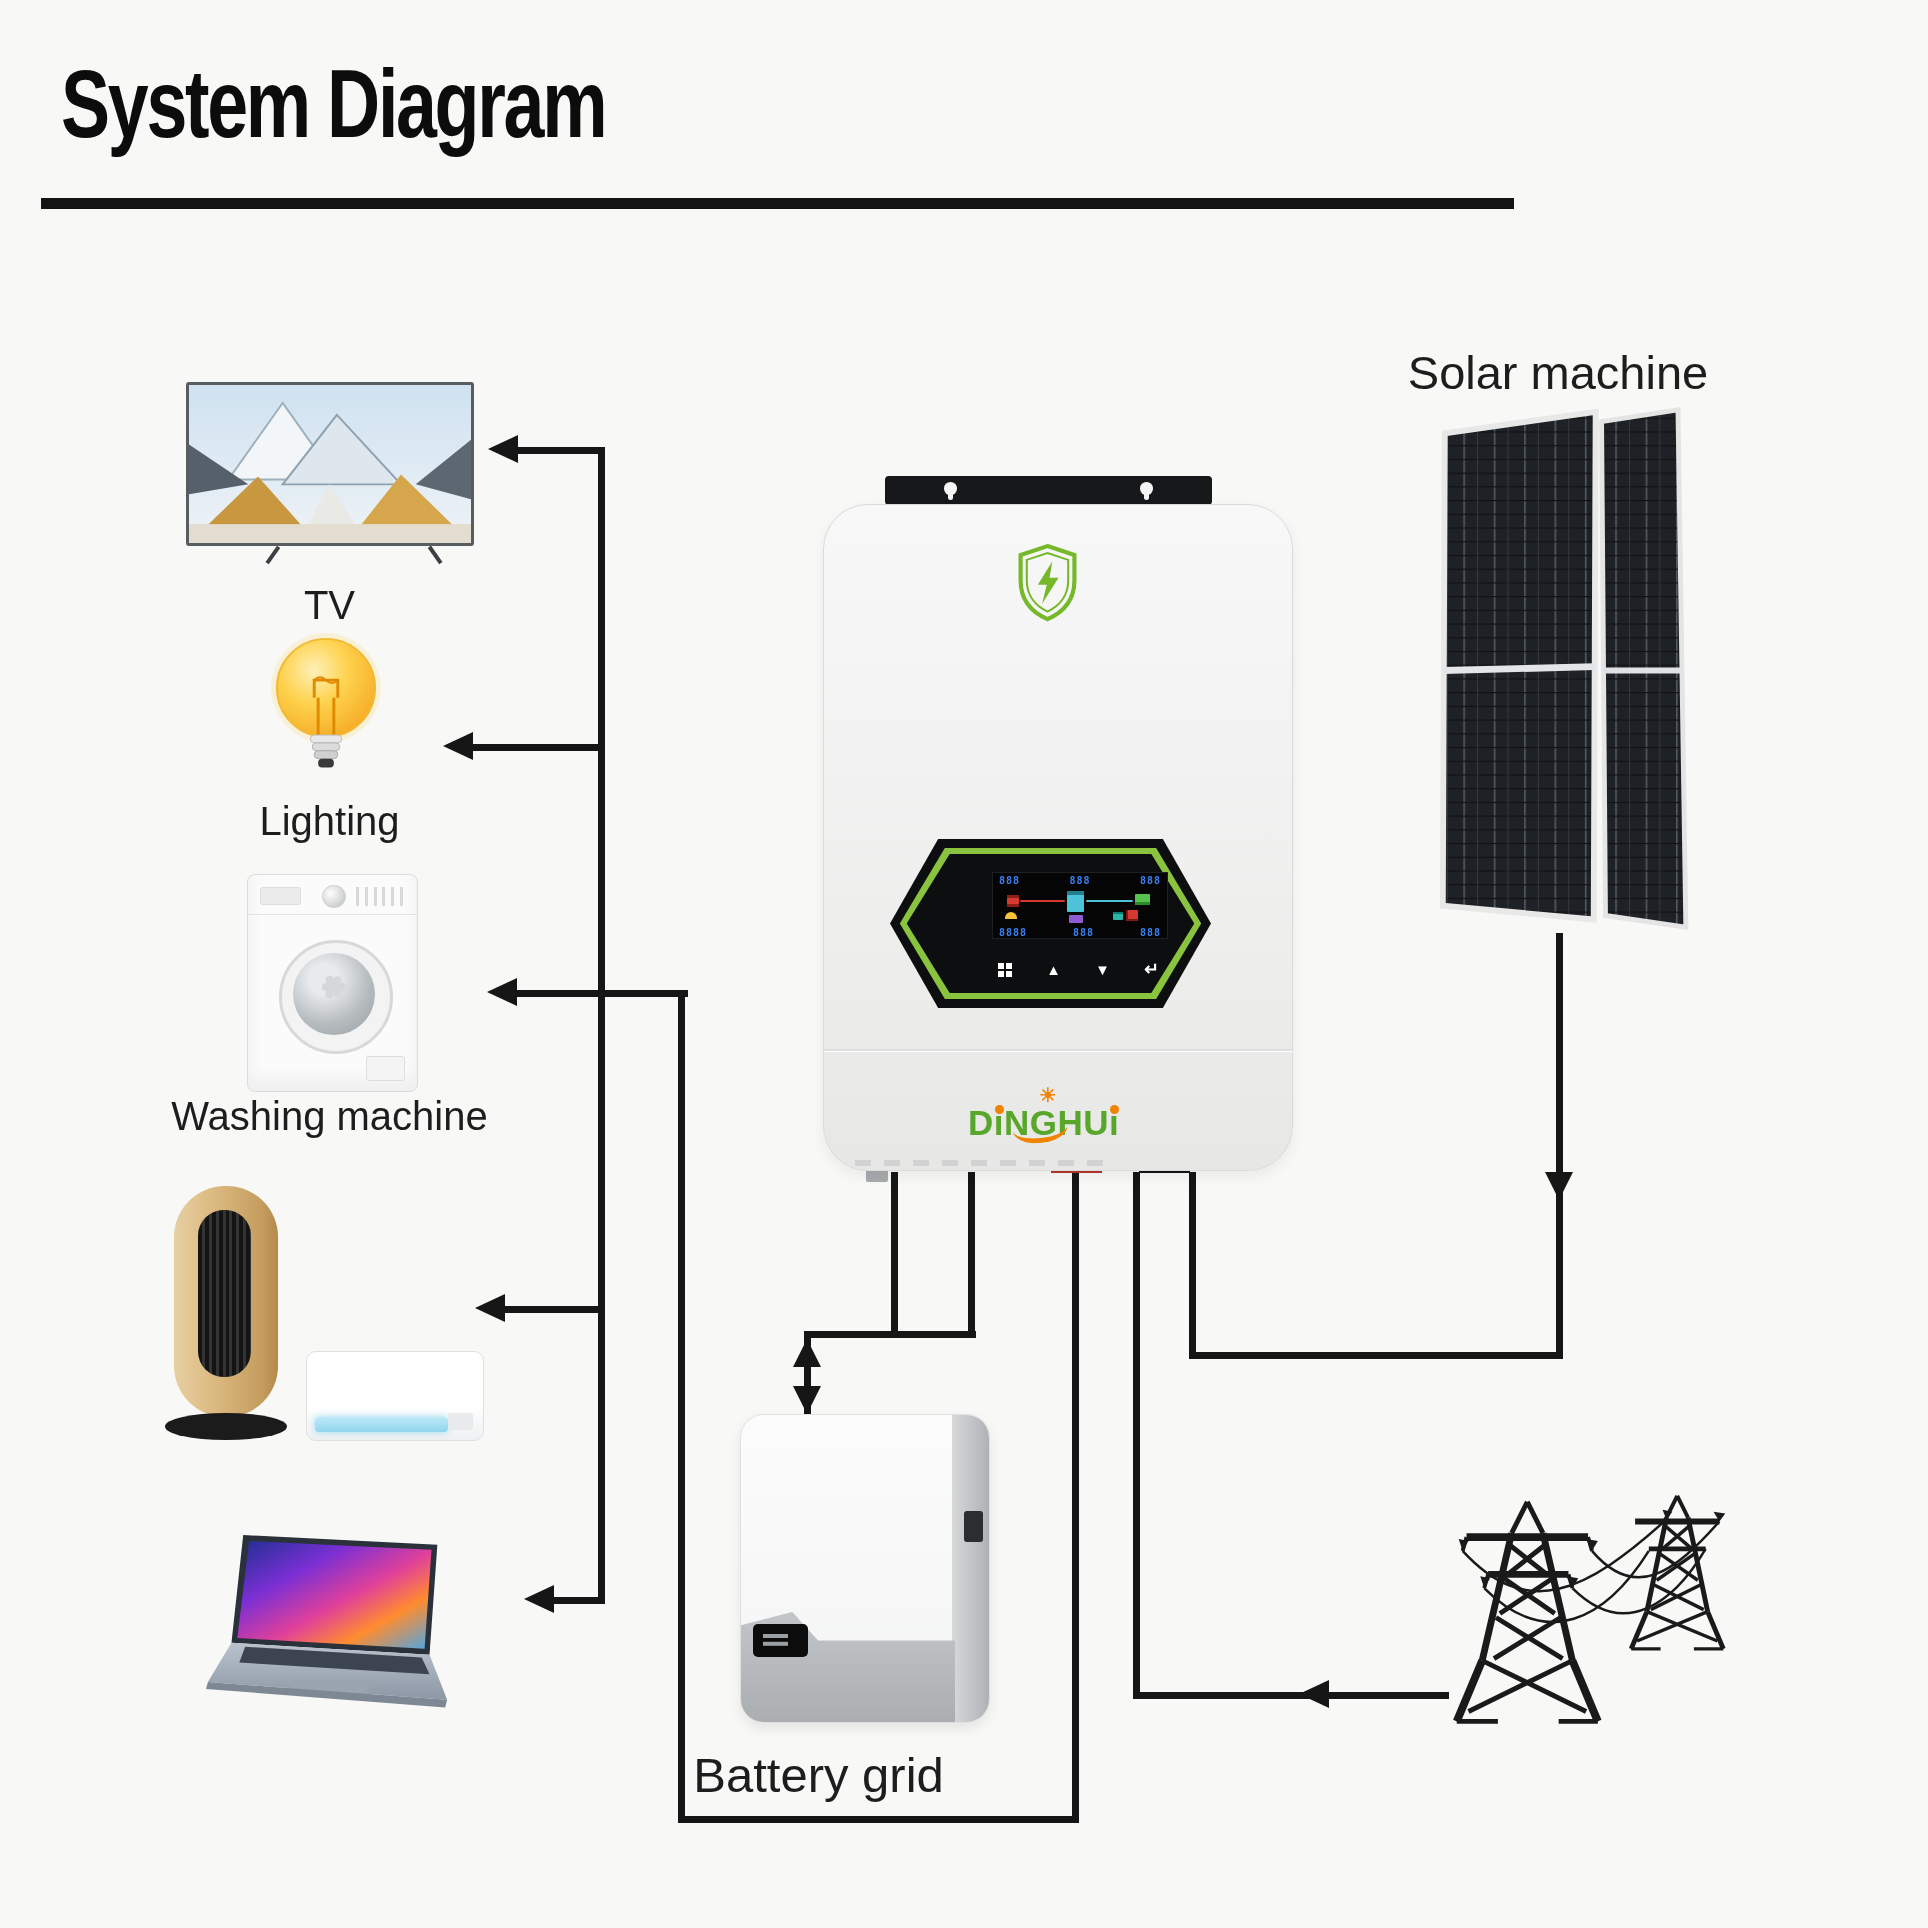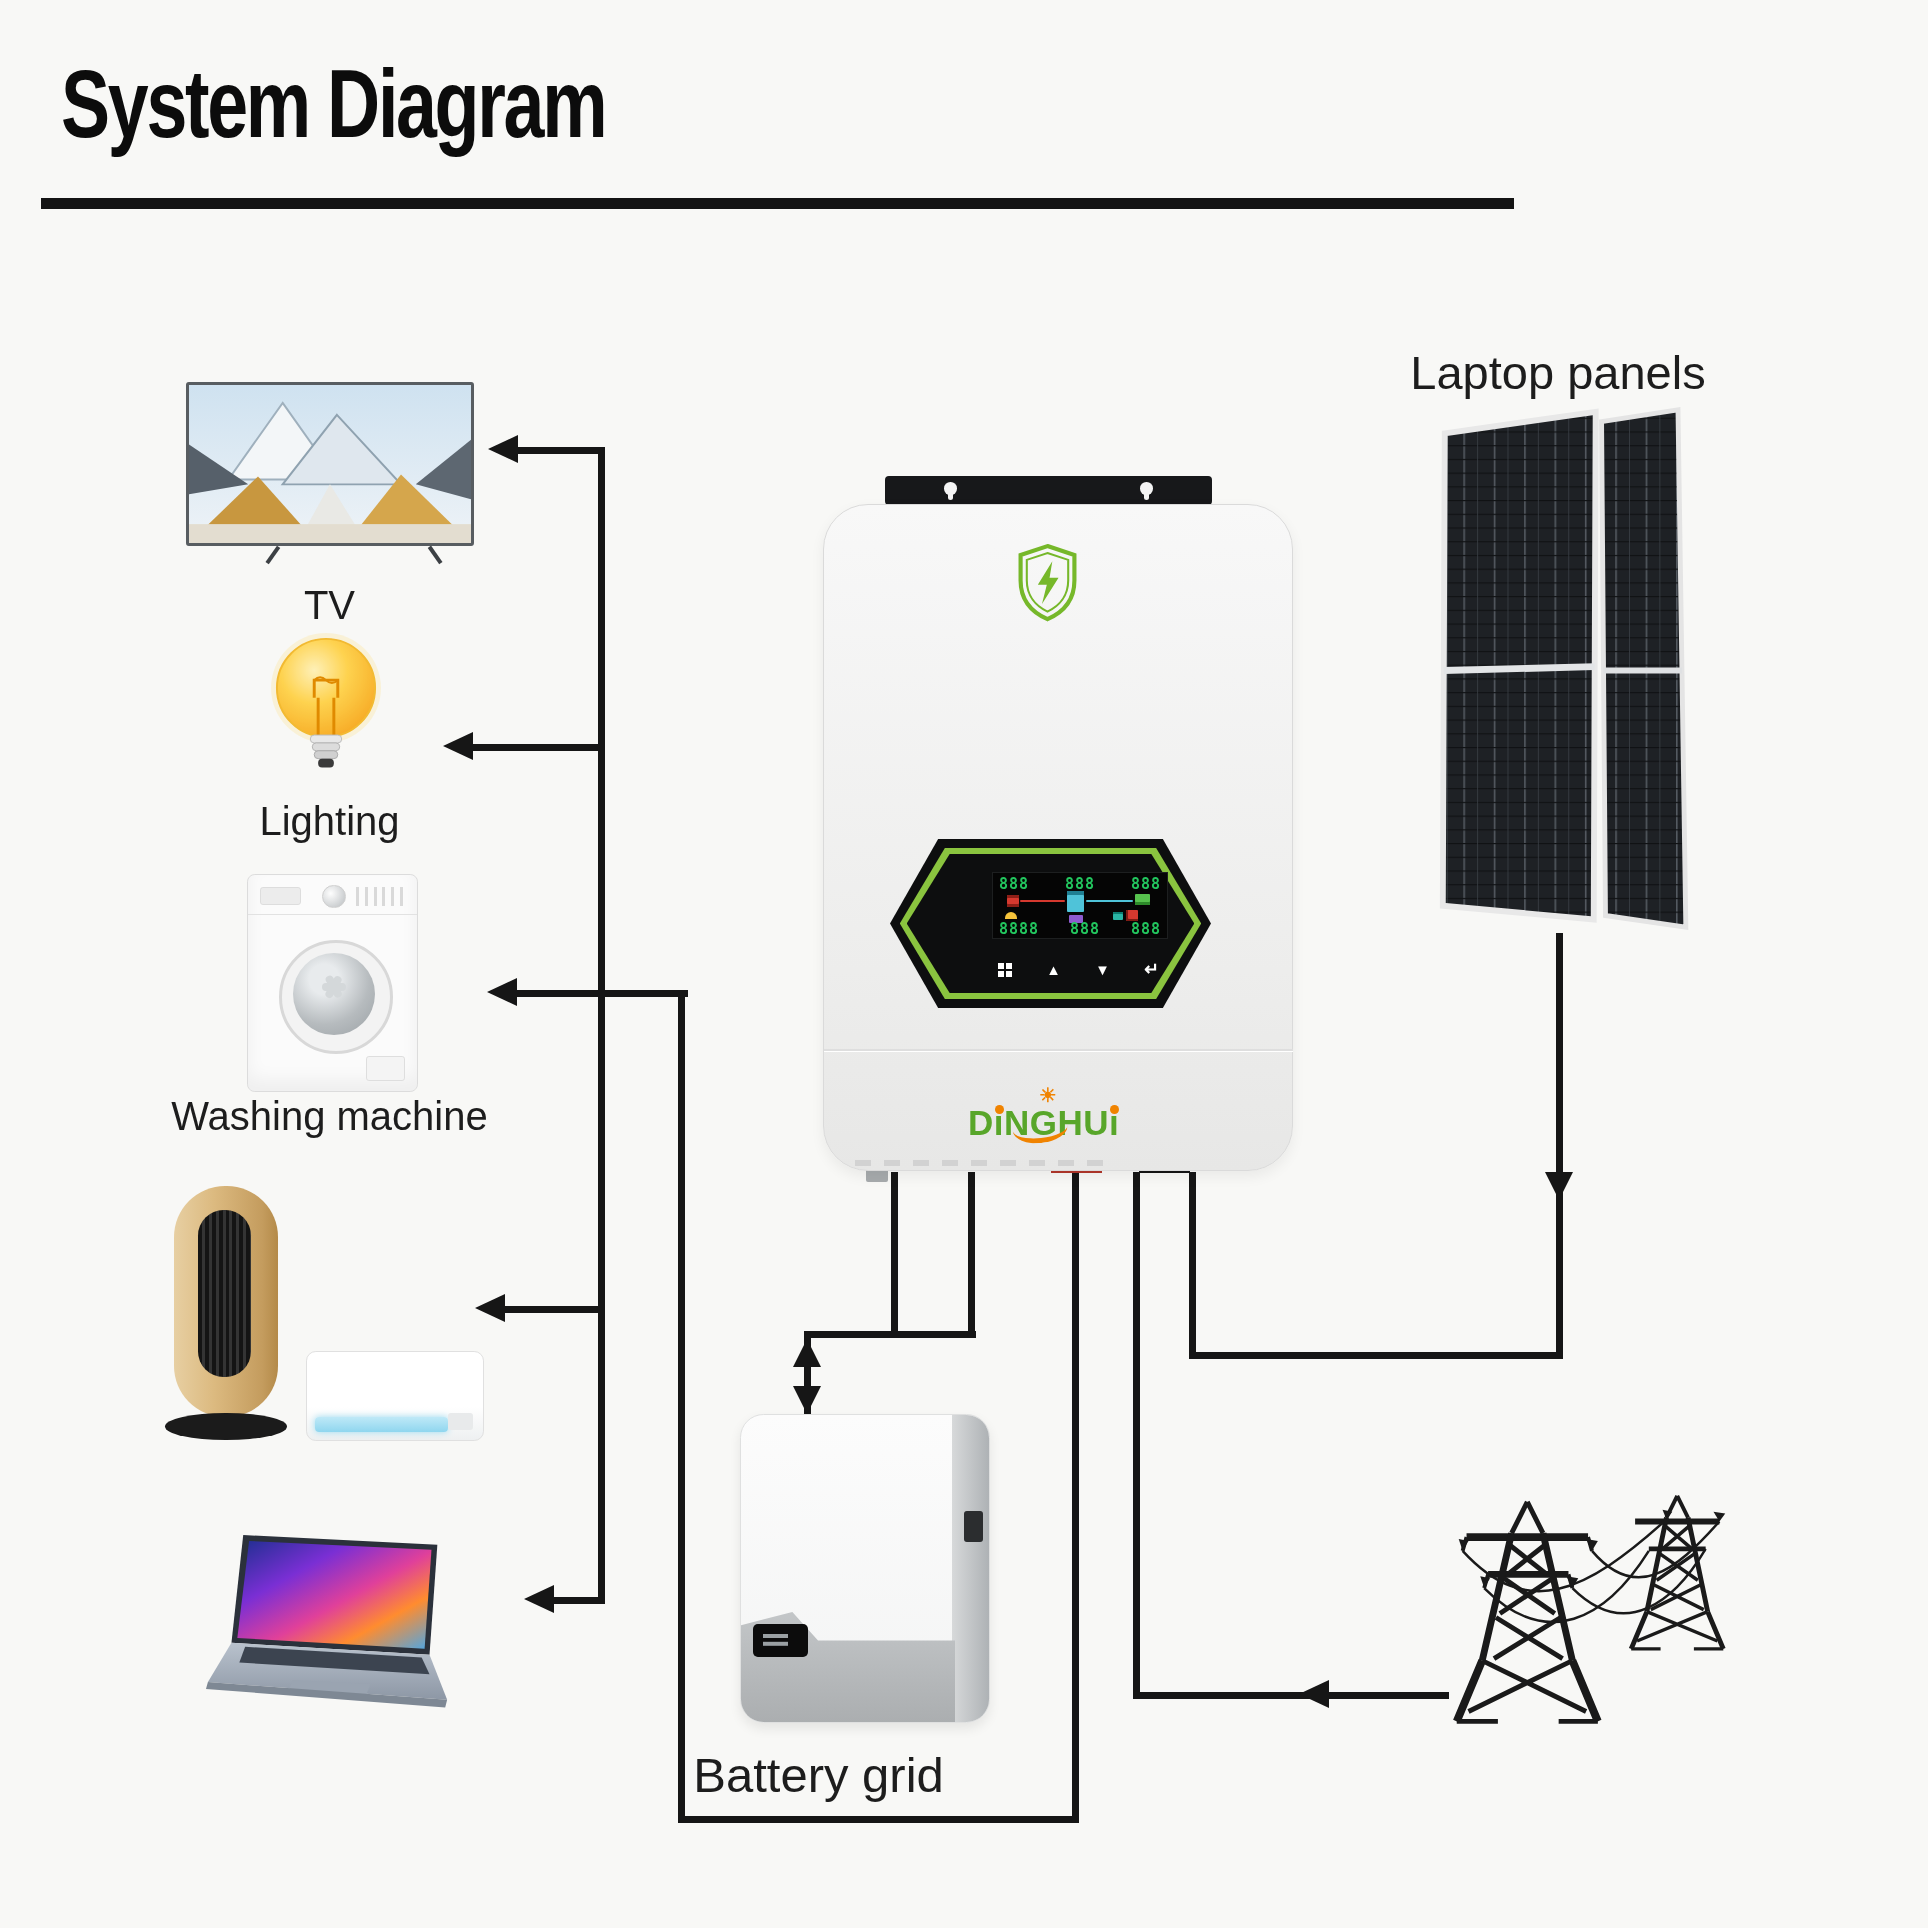--- a/index.html
+++ b/index.html
@@ -60,21 +60,21 @@
   #seam{left:824px;top:1049px;width:469px;height:2px;background:#dedede;box-shadow:0 1px 0 #fff;}
   #vents{left:855px;top:1160px;width:255px;height:5.9px;
          background:repeating-linear-gradient(90deg,#d2d2d2 0 15.7px,transparent 15.7px 29px);}
   .hex{clip-path:polygon(0% 50%,15% 0%,85% 0%,100% 50%,85% 100%,15% 100%);}
   #hex1{left:890px;top:839px;width:321px;height:169px;background:#0d0e0f;}
   #hex2{position:absolute;left:9.8px;top:8.8px;right:9.8px;bottom:8.8px;background:#8ac43f;}
   #hex3{position:absolute;left:6.9px;top:5.9px;right:6.9px;bottom:5.9px;background:#0d0e0f;}
   #lcd{left:992px;top:872px;width:176px;height:67px;background:#050505;border:1px solid #1d1f20;
        box-sizing:border-box;}
   .segrow{position:absolute;left:5.9px;right:5.9px;display:flex;justify-content:space-between;
-          font-family:"DejaVu Sans Mono",monospace;font-size:15px;font-weight:bold;color:#22c55e;letter-spacing:1px;}
+          font-family:"DejaVu Sans Mono",monospace;font-size:10px;font-weight:bold;color:#3b82f6;letter-spacing:1px;}
   #segtop{top:2px;} #segbot{bottom:0;}
   .chip{position:absolute;border-radius:1px;}
   #btns{left:998px;top:959px;width:161px;height:21.6px;display:flex;justify-content:space-between;
         align-items:center;color:#ffffff;font-size:14.7px;}
   #menuicon{display:grid;grid-template-columns:5.9px 5.9px;grid-template-rows:5.9px 5.9px;gap:2px;}
   #menuicon span{background:#fff;}
   .tbtn{font-weight:bold;}
   
   #logo{left:968px;top:1098px;width:167px;height:45px;font-weight:700;font-size:35px;color:#58a62a;
         letter-spacing:0.5px;display:flex;align-items:flex-end;}
@@ -298,21 +298,21 @@
   </div>
 
   <div class="abs" id="batt">
     <div class="side"></div>
     <div class="band"></div>
     <div class="disp"></div>
     <div class="slot"></div>
   </div>
   <div class="cap abs" id="capBatt">Battery grid</div>
 
-  <div class="cap abs" id="capSolar">Laptop panels</div>
+  <div class="cap abs" id="capSolar">Solar machine</div>
   <svg class="abs" style="left:1433px;top:404px;" width="294" height="537" viewBox="0 0 300 548">
     <defs>
       <pattern id="cells" width="31" height="14" patternUnits="userSpaceOnUse">
         <rect width="31" height="14" fill="#1e2125"></rect>
         <rect width="1.6" height="14" fill="#555b62"></rect>
         <rect width="31" height="1.2" fill="#101214"></rect>
         <rect x="14" width="0.8" height="14" fill="#3a4046"></rect>
       </pattern>
     </defs>
 

